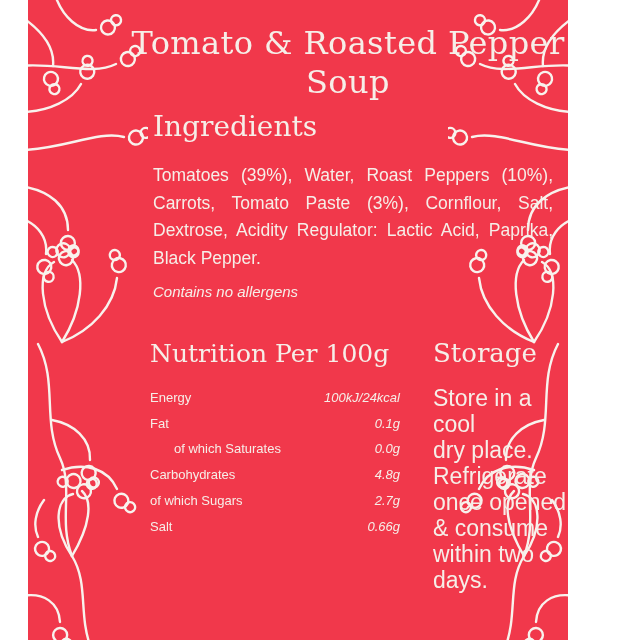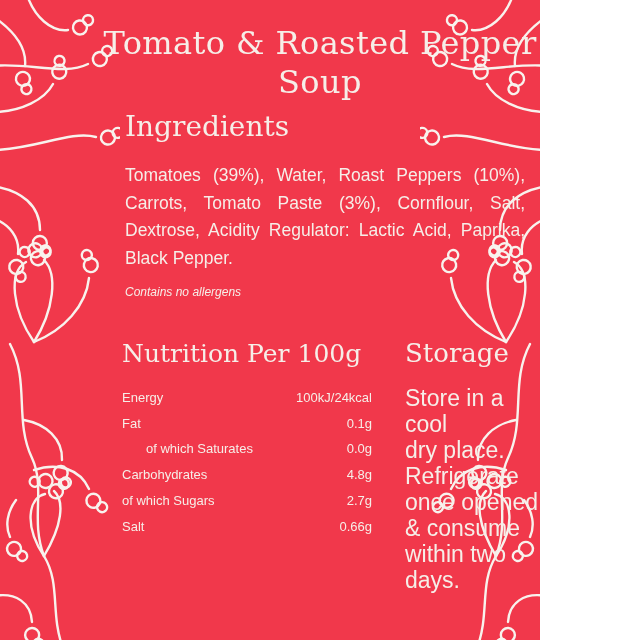--- a/index.html
+++ b/index.html
@@ -13,20 +13,21 @@
     width: 640px; height: 640px;
     background: #fff;
     font-family: "Liberation Sans", sans-serif;
   }
   .label {
     position: relative;
     width: 540px; height: 640px;
     background: var(--bg);
     color: var(--ink);
     overflow: hidden;
+    margin-left: 28px;
   }
   .flourish {
     position: absolute; top: 0;
     width: 120px; height: 640px;
     color: var(--decor);
   }
   .flourish.left  { left: 0; }
   .flourish.right { right: 0; transform: scaleX(-1); }
   .defs-svg { position: absolute; width: 0; height: 0; overflow: hidden; }
 
@@ -50,30 +51,30 @@
   .ingredients-body {
     position: absolute; left: 125px; top: 162px; width: 400px;
     margin: 0;
     font-size: 17.5px; line-height: 27.5px;
     text-align: justify;
   }
   .allergen-note {
     position: absolute; left: 125px; top: 281px;
     margin: 0;
     font-style: italic;
-    font-size: 12px; line-height: 22px;
+    font-size: 15px; line-height: 22px;
   }
   .nutrition {
     position: absolute; left: 122px; top: 337px; width: 250px;
   }
   .nutrition h2 { font-size: 25px; line-height: 33px; }
   .ntable { margin-top: 15px; font-size: 13px; }
   .nrow { display: flex; justify-content: space-between; line-height: 25.7px; }
   .nrow .nlabel { white-space: nowrap; }
-  .nrow .nvalue { text-align: center; }
+  .nrow .nvalue { text-align: center; font-style: italic; }
   .nrow.indent .nlabel { padding-left: 24px; }
   .storage {
     position: absolute; left: 405px; top: 337px; width: 140px;
   }
   .storage h2 { font-size: 26px; line-height: 33px; }
   .storage-body {
     margin: 15px 0 0 0;
     font-size: 23px; line-height: 26px;
     white-space: pre-line;
   }

